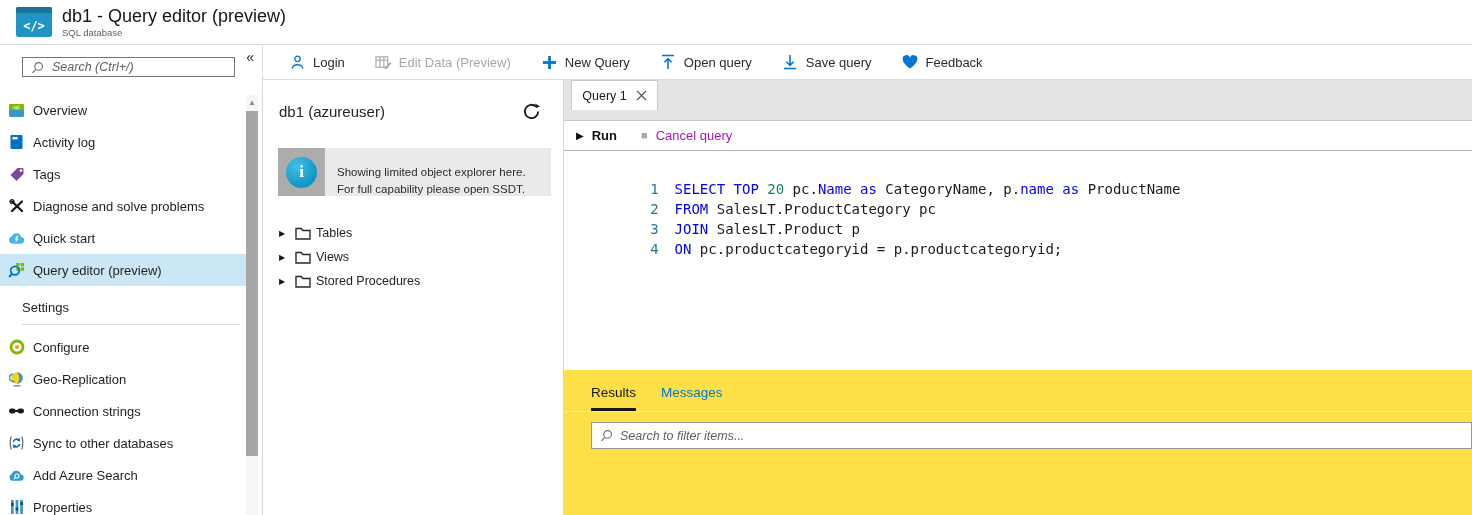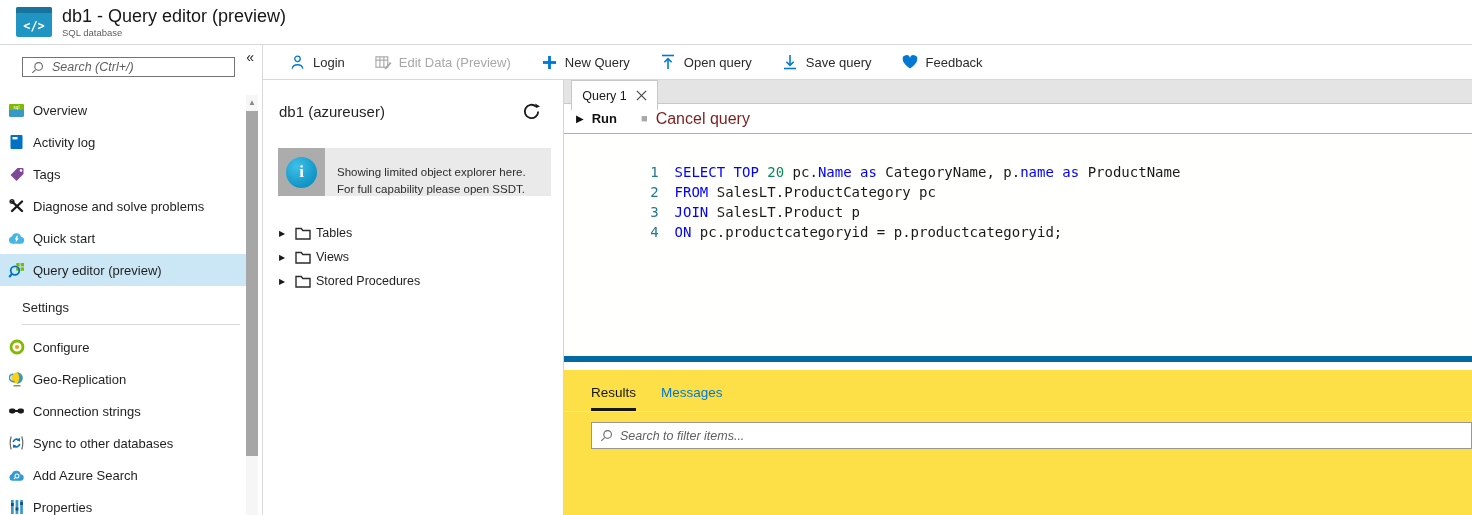--- a/index.html
+++ b/index.html
@@ -64,34 +64,34 @@
                  color:#fff; display:flex; align-items:center; justify-content:center;
                  font-family:"Liberation Serif", serif; font-weight:bold; font-size:17px; }
   .info-text { background:#eaeaea; flex:1; font-size:11.5px; color:#2b2b2b; padding:16px 6px 0 12px; line-height:1.45; }
   .tree { list-style:none; margin:25px 0 0 16px; }
   .tree li { height:24px; display:flex; align-items:center; gap:7px; cursor:pointer; }
   .tri { font-size:8px; color:#1a1a1a; width:9px; }
   .tree .lbl { font-size:12.5px; color:#1f1f1f; margin-left:-2px; }
 
   
   .qp { position:absolute; left:563px; top:80px; right:0; bottom:0; border-left:1px solid #d4d4d4; background:#fff; }
-  .tabstrip { height:24px; background:#e4e4e4; box-shadow: inset 0 -1px 0 #c8c8c8; position:relative;text-decoration:underline; }
+  .tabstrip { height:41px; background:#e4e4e4; box-shadow: inset 0 -1px 0 #c8c8c8; position:relative;text-decoration:underline; }
   .qtab { position:absolute; left:7px; top:0; height:30px; min-width:87px; background:#fff;
           border:1px solid #c8c8c8; border-bottom:none; display:flex; align-items:center;
           justify-content:center; gap:9px; padding:0 10px; cursor:pointer; }
   .qtab .lbl { font-size:12.5px; color:#1a1a1a; }
   .qtab .close { cursor:pointer; display:flex; }
   .runbar { height:30px; background:#fff; border-bottom:1px solid #b0b0b0; display:flex; align-items:center;
             padding-left:12px; gap:24px; }
   .run-btn, .cancel-btn { border:none; background:none; display:flex; align-items:center; gap:8px; cursor:pointer;
                           font-family:"Liberation Sans",sans-serif; }
   .run-btn .play { font-size:10px; color:#111; }
   .run-btn .lbl { font-size:13px; font-weight:bold; color:#111; }
   .cancel-btn .stop { font-size:11px; color:#a8a8a8; line-height:1; }
-  .cancel-btn .lbl { font-size:16px; color:#7f1d1d; }
+  .cancel-btn .lbl { font-size:13px; color:#a21caf; }
 
   .editor { height:228px; background:#fffffe; border-bottom:6px solid #0369a1; padding-top:8px;
             font-family:"DejaVu Sans Mono", monospace; font-size:14px; cursor:text; overflow:hidden; }
   .code-line { height:20px; line-height:20px; white-space:pre; }
   .ln { display:inline-block; width:44px; text-align:right; color:#237893; margin-right:16px; user-select:none; }
   .tok-kw { color:#0000ff; }
   .tok-num { color:#09885a; }
   .tok-pl { color:#1a1a1a; }
 
   .results { position:absolute; left:0; right:0; bottom:0; top:290px; background:#fde047; }

